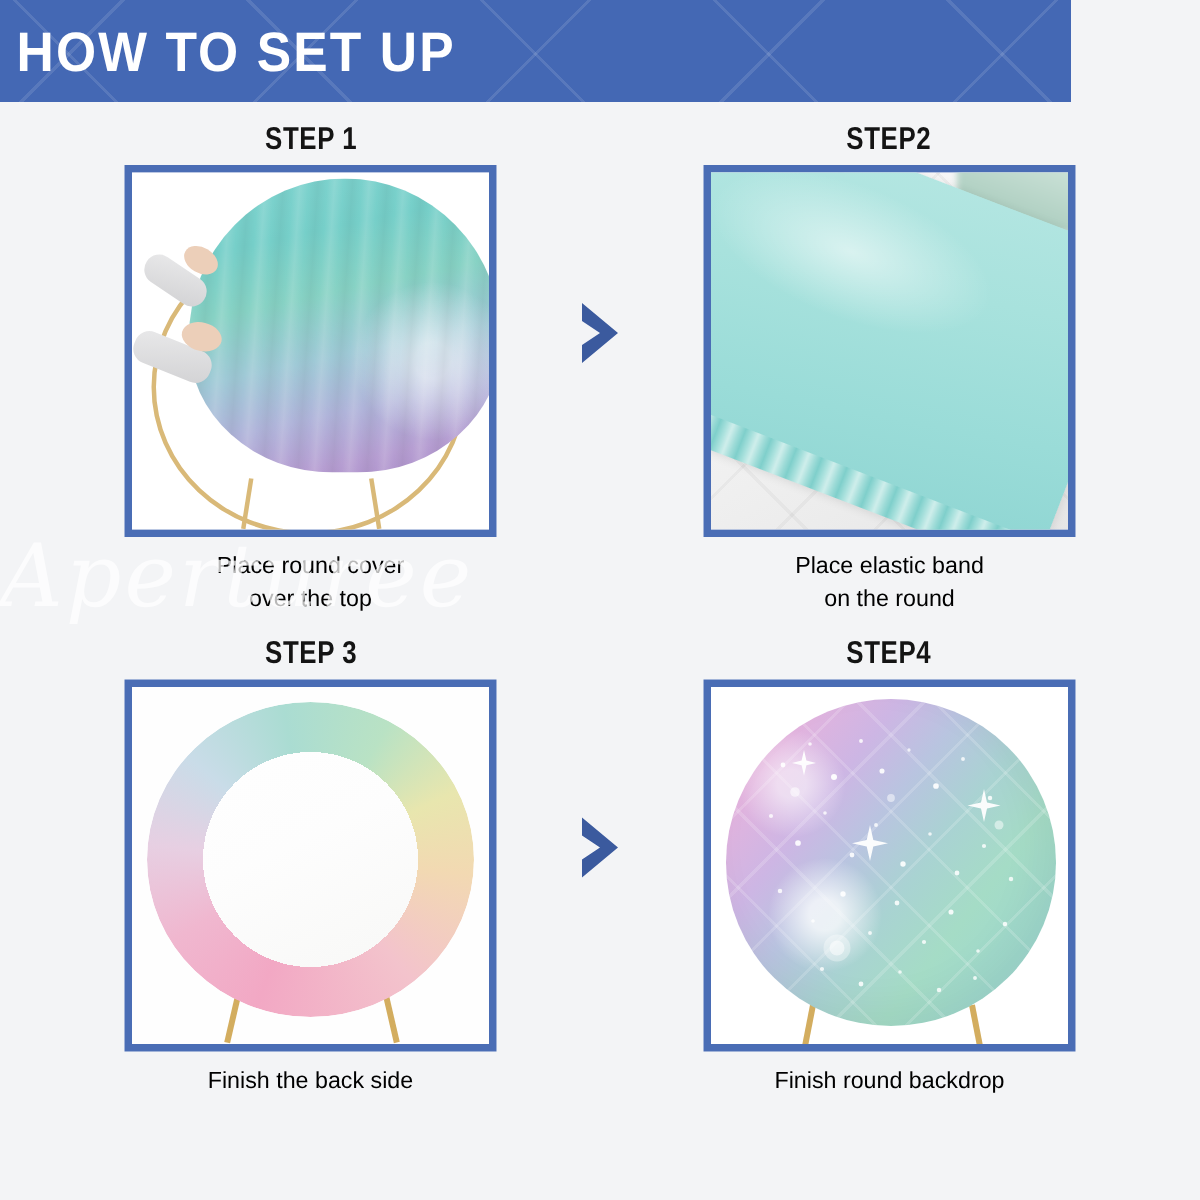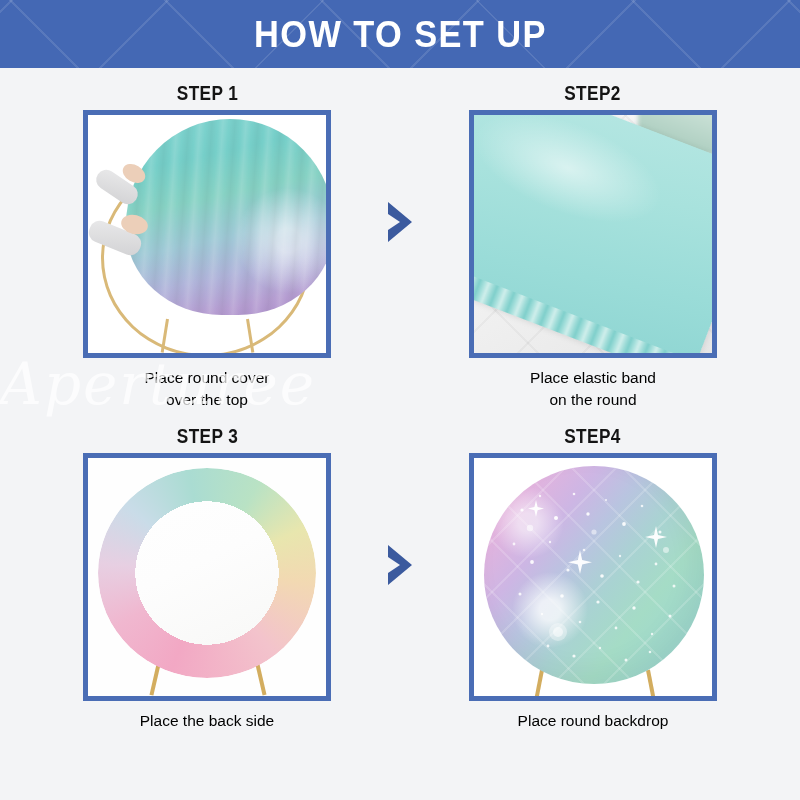--- a/index.html
+++ b/index.html
@@ -12,41 +12,41 @@
     height: 800px;
     background: #f3f4f6;
     font-family: "Liberation Sans", sans-serif;
     overflow: hidden;
     position: relative;
   }
 
   
   .header {
     position: relative;
-    width: 800px;
+    width: 714px;
     height: 68px;
     background-color: #4468b4;
     background-image:
       repeating-linear-gradient(45deg,
         rgba(255,255,255,0.00) 0px,
         rgba(255,255,255,0.00) 54px,
         rgba(255,255,255,0.11) 54px,
         rgba(255,255,255,0.11) 56px,
         rgba(255,255,255,0.00) 56px,
         rgba(255,255,255,0.00) 110px),
       repeating-linear-gradient(-45deg,
         rgba(255,255,255,0.00) 0px,
         rgba(255,255,255,0.00) 54px,
         rgba(255,255,255,0.11) 54px,
         rgba(255,255,255,0.11) 56px,
         rgba(255,255,255,0.00) 56px,
         rgba(255,255,255,0.00) 110px);
     display: flex;
     align-items: center;
-    justify-content: center;
+    justify-content: flex-start;
     overflow: hidden;
   }
   .header-title {
     color: #ffffff;
     font-size: 37px;
     font-weight: bold;
     letter-spacing: 1.5px;
     font-family: "Liberation Sans Narrow", "Liberation Sans", sans-serif;
     transform: scaleX(0.93);
     white-space: nowrap;
@@ -398,21 +398,21 @@
         <div class="frame-inner">
           <div class="p3-bg"></div>
           <div class="p3-leg l"></div>
           <div class="p3-leg r"></div>
           <div class="p3-disc"></div>
           <div class="p3-rim"></div>
         </div>
       </div>
 
       <div class="caption">
-        <div>Place the back side</div>
+        <div>Finish the back side</div>
       </div>
     </div>
 
     <div class="arrow-cell">
       <svg class="chevron" viewBox="0 0 30 44">
         <polygon points="3,2 27,22 3,42 3,30 15,22 3,14" fill="#3b5a9e"></polygon>
       </svg>
     </div>
 
     <div class="step-cell">
@@ -470,17 +470,17 @@
                 <path d="M96 84 L98.2 94 L108 96.2 L98.2 98.4 L96 108 L93.8 98.4 L84 96.2 L93.8 94 Z"></path>
                 <path d="M172 60 L174 69 L183 71 L174 73 L172 82 L170 73 L161 71 L170 69 Z"></path>
                 <path d="M52 34 L53.6 41 L60 42.6 L53.6 44.2 L52 51 L50.4 44.2 L44 42.6 L50.4 41 Z"></path>
               </g>
             </svg>
           </div>
         </div>
       </div>
 
       <div class="caption">
-        <div>Place round backdrop</div>
+        <div>Finish round backdrop</div>
       </div>
     </div>
   </div>
 </div>
 
 </body></html>

